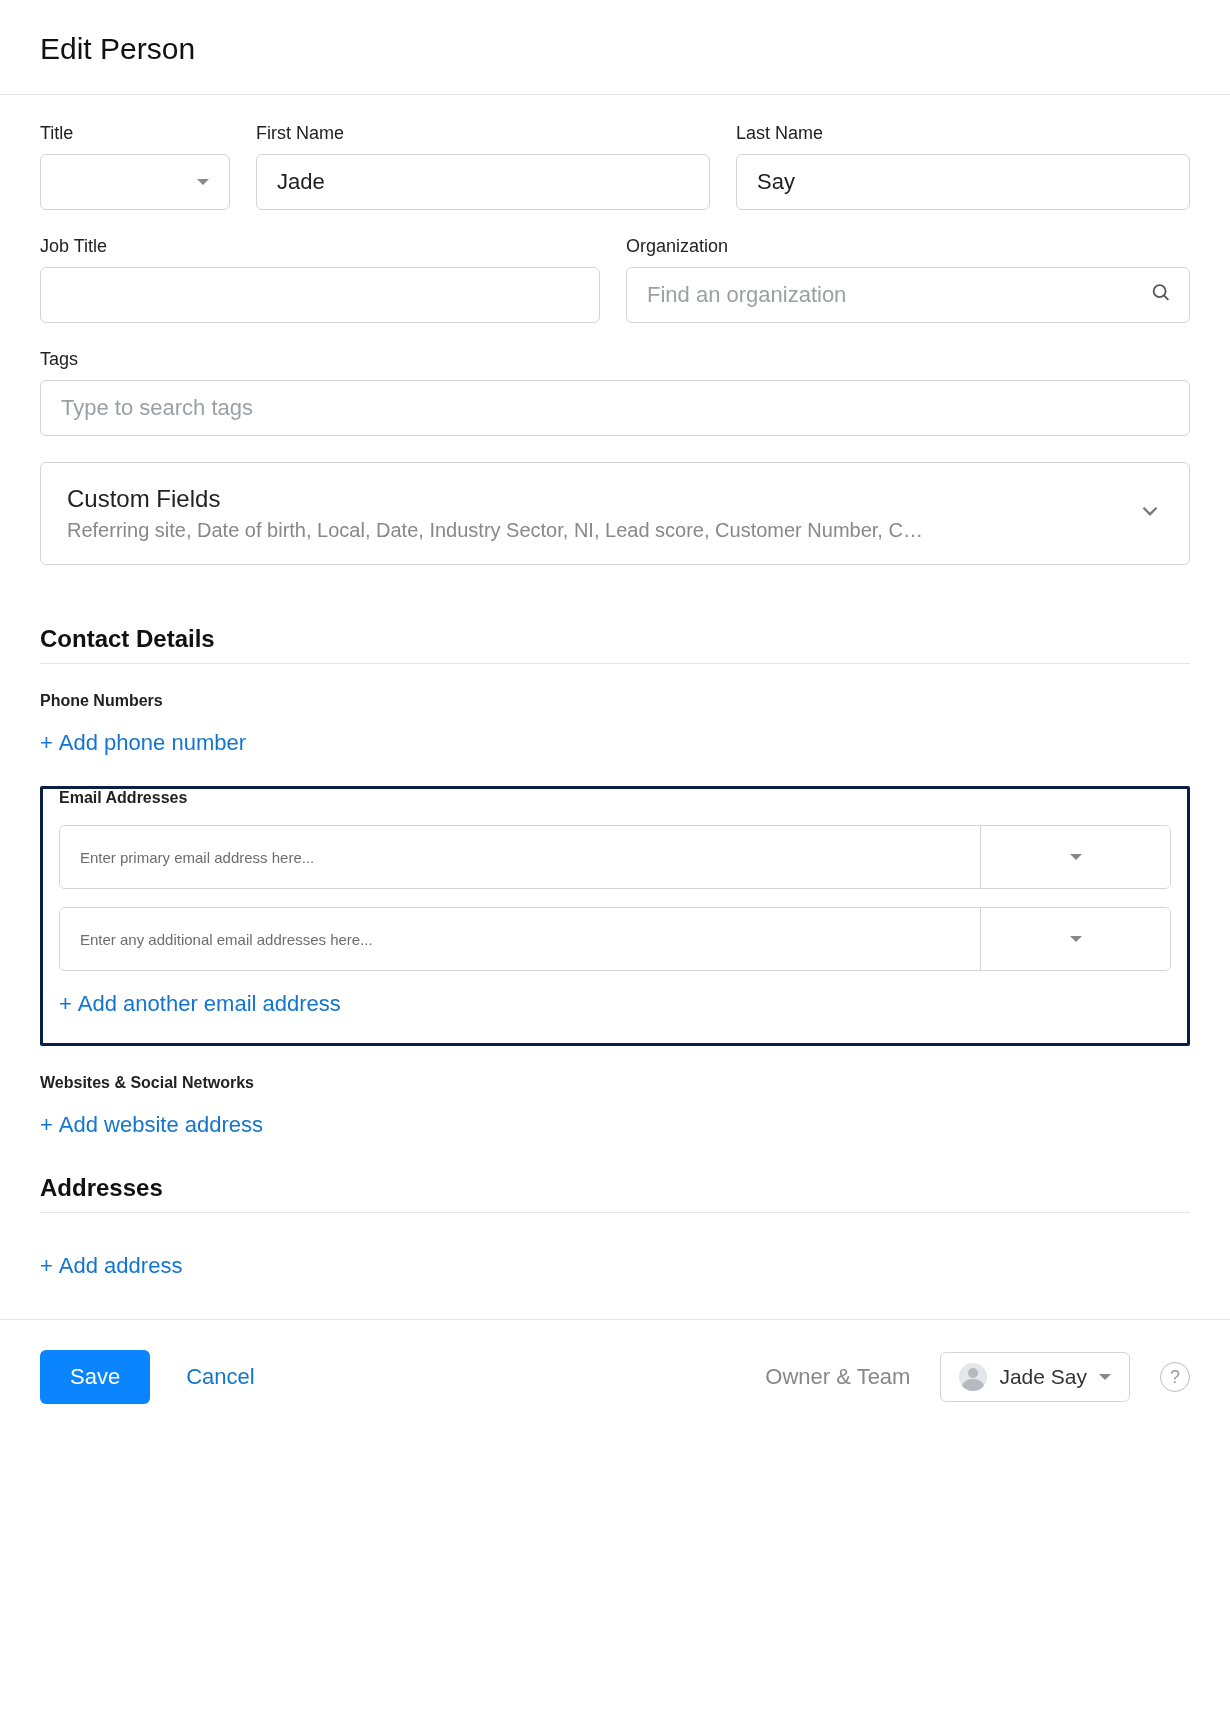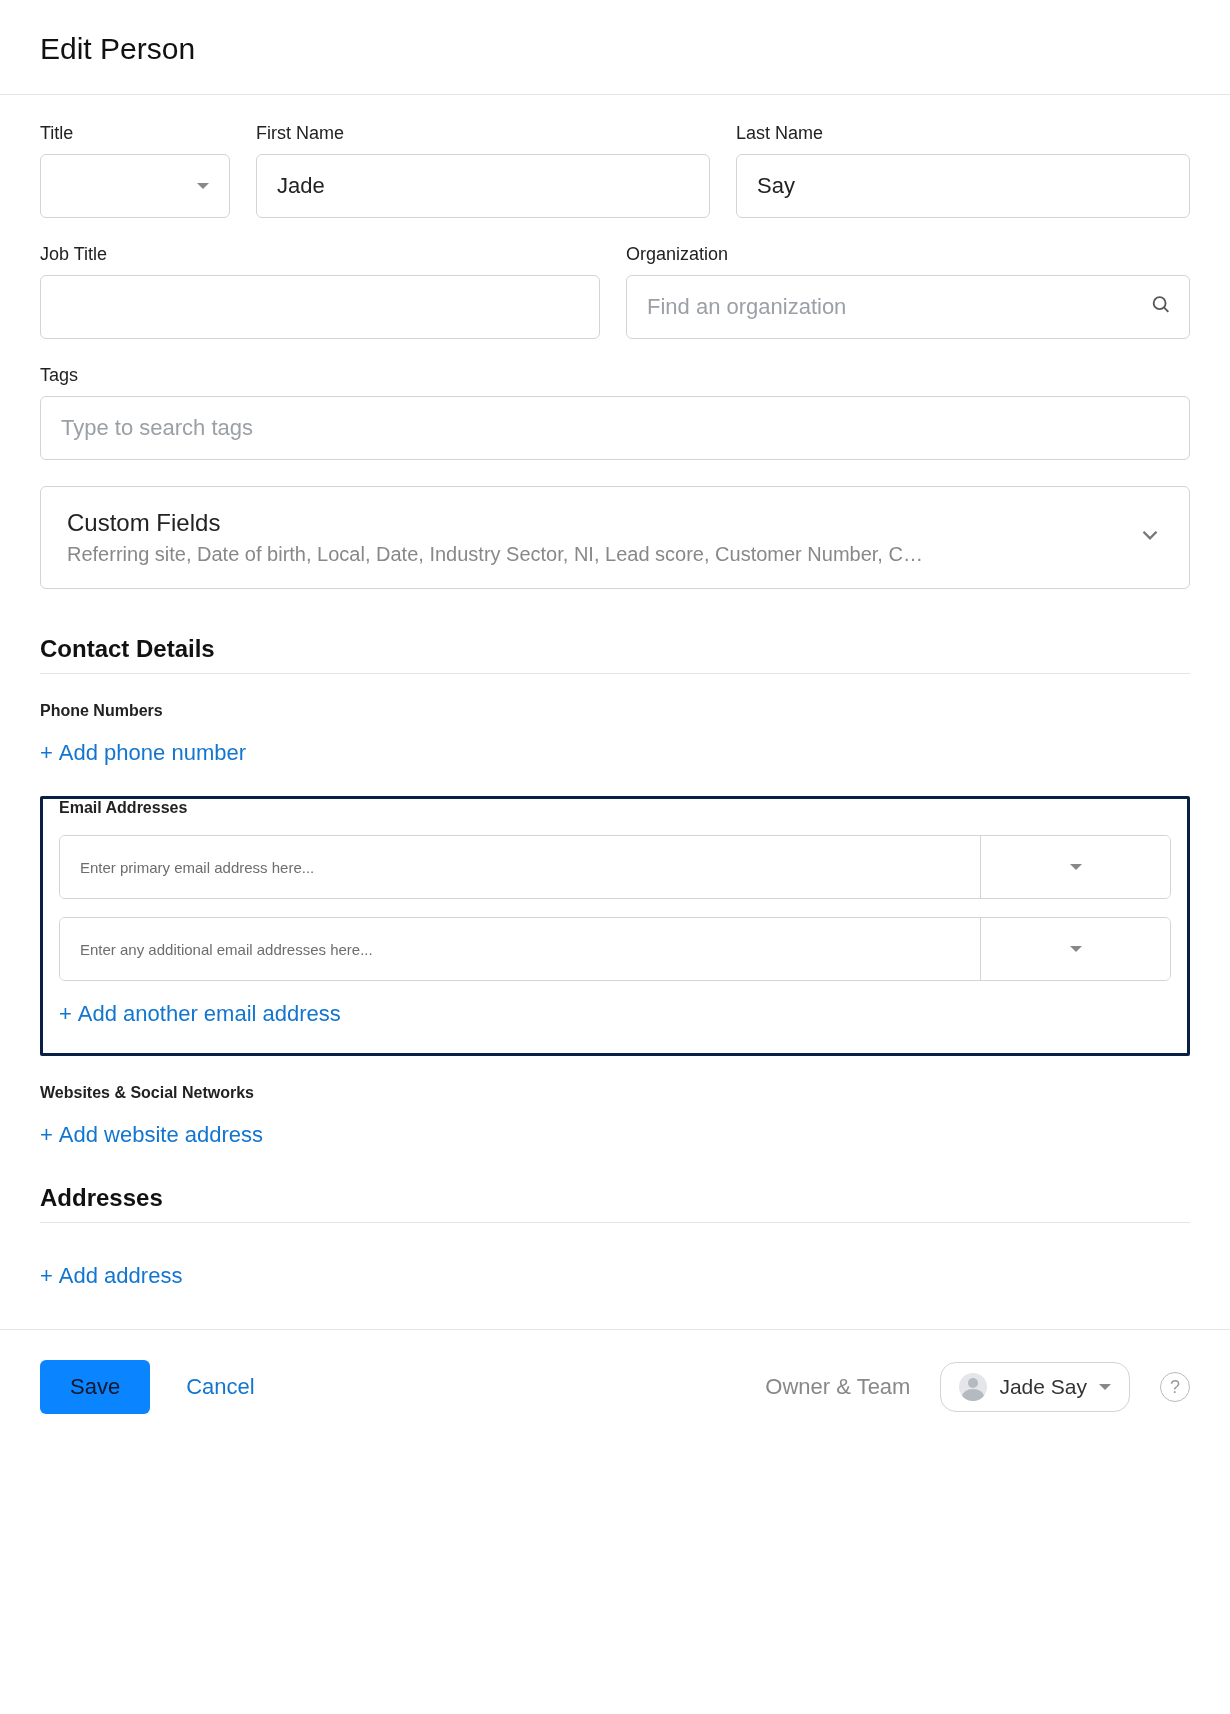--- a/index.html
+++ b/index.html
@@ -34,21 +34,21 @@
     gap: 26px;
     margin-bottom: 26px;
   }
   .field { display: flex; flex-direction: column; }
   .field-label {
     font-size: 18px;
     color: #222;
     margin-bottom: 10px;
   }
   .input, .select-box {
-    height: 64px;
+    height: 56px;
     border: 1px solid #d4d4d4;
     border-radius: 6px;
     padding: 0 20px;
     font-size: 22px;
     color: #222;
     background: #fff;
     outline: none;
     width: 100%;
   }
   .input::placeholder { color: #9aa0a6; }
@@ -107,21 +107,21 @@
     overflow: hidden;
     text-overflow: ellipsis;
   }
   .chevron-icon { color: #777; flex: 0 0 auto; margin-left: 20px; }
   .chevron-icon svg { width: 26px; height: 26px; stroke: #777; fill: none; stroke-width: 2.2; }
 
   .section-heading {
     font-size: 24px;
     font-weight: 700;
     color: #111;
-    margin-top: 46px;
+    margin-top: 60px;
     border-bottom: 1px solid #e5e5e5;
     padding-bottom: 10px;
   }
   .sub-heading {
     font-size: 16px;
     font-weight: 600;
     color: #222;
     margin-top: 28px;
   }
   .section-heading.addresses { margin-top: 36px; }
@@ -178,42 +178,42 @@
 
   .footer-bar {
     border-top: 1px solid #e5e5e5;
     padding: 30px 40px 60px 40px;
     display: flex;
     align-items: center;
     gap: 30px;
   }
   .btn-save {
     background: #0a84ff;
-    color: #0f172a;
+    color: #ffffff;
     font-size: 22px;
     border: none;
     border-radius: 6px;
     padding: 14px 30px;
     cursor: pointer;
   }
   .btn-cancel {
     color: #1275d0;
     font-size: 22px;
     cursor: pointer;
     background: none;
     border: none;
   }
   .footer-spacer { flex: 1; }
   .owner-label {
     color: #888;
     font-size: 22px;
   }
   .owner-picker {
     border: 1px solid #d4d4d4;
-    border-radius: 16px;
+    border-radius: 6px;
     padding: 10px 18px;
     display: flex;
     align-items: center;
     gap: 12px;
     cursor: pointer;
   }
   .avatar-circle {
     width: 28px; height: 28px;
     border-radius: 50%;
     background: #e4e6ea;

